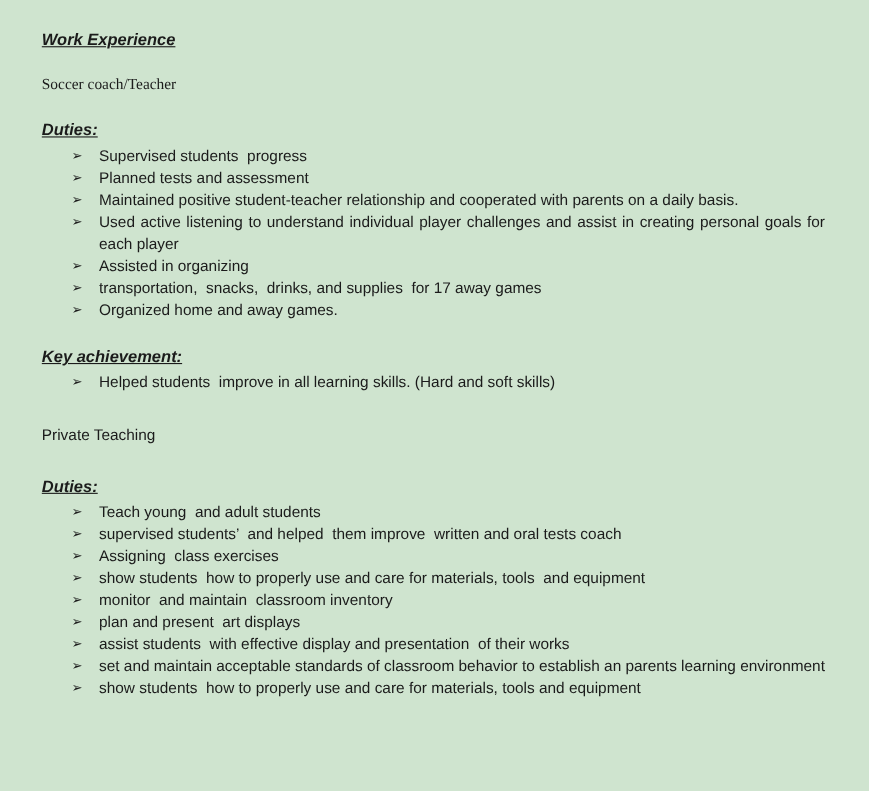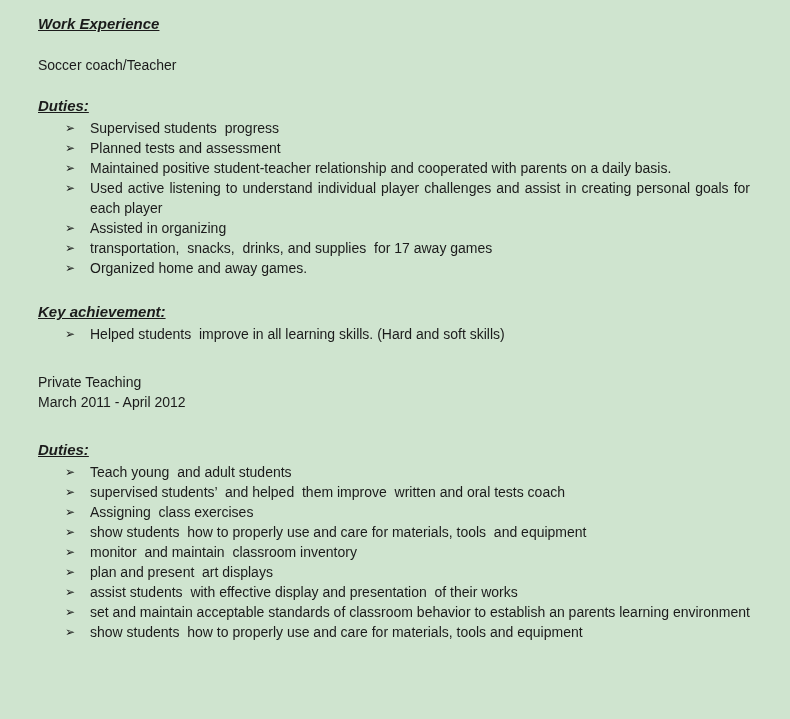--- a/index.html
+++ b/index.html
@@ -11,40 +11,41 @@
     height: 719px;
     background: #cfe4cf;
     font-family: "Liberation Sans", sans-serif;
     color: #1b1b1b;
     overflow: hidden;
   }
   .page {
     box-sizing: border-box;
     width: 790px;
     height: 531px;
-    padding: 12px 40px 10px 38px;
+    padding: 25px 40px 10px 38px;
   }
   .heading {
     font-size: 15px;
     font-weight: bold;
     font-style: italic;
     text-decoration: underline;
     line-height: 20px;
     margin: 0;
   }
   .heading.top {
     margin-top: 2px;
   }
   .plain-line {
     font-size: 14px;
     line-height: 20px;
     white-space: pre-wrap;
   }
   .job-block {
     margin-top: 21px;
+    font-family: Liberation Serif, serif;
   }
   .section-gap-sm { margin-top: 21px; }
   .section-gap-md { margin-top: 24px; }
   .section-gap-lg { margin-top: 28px; }
   ul.bullets {
     list-style: none;
     margin: 2px 0 0 0;
     padding: 0;
   }
   ul.bullets li {
@@ -113,21 +114,20 @@
   <div class="heading section-gap-md">Key achievement:</div>
   <ul class="bullets">
     <li>
       <span class="arrow">➢</span>
       <span class="btxt">Helped students  improve in all learning skills. (Hard and soft skills)</span>
     </li>
   </ul>
 
   <div class="section-gap-lg">
     <div class="plain-line">Private Teaching</div>
-    <div class="plain-line">March 2011 - April 2012</div>
   </div>
 
   <div class="heading section-gap-lg">Duties:</div>
   <ul class="bullets">
     <li>
       <span class="arrow">➢</span>
       <span class="btxt">Teach young  and adult students</span>
     </li>
     <li>
       <span class="arrow">➢</span>

